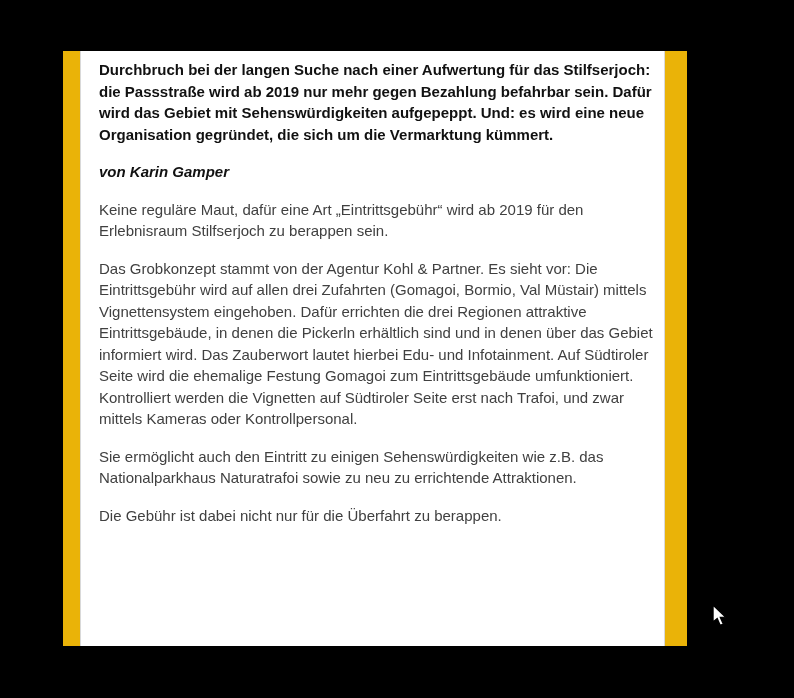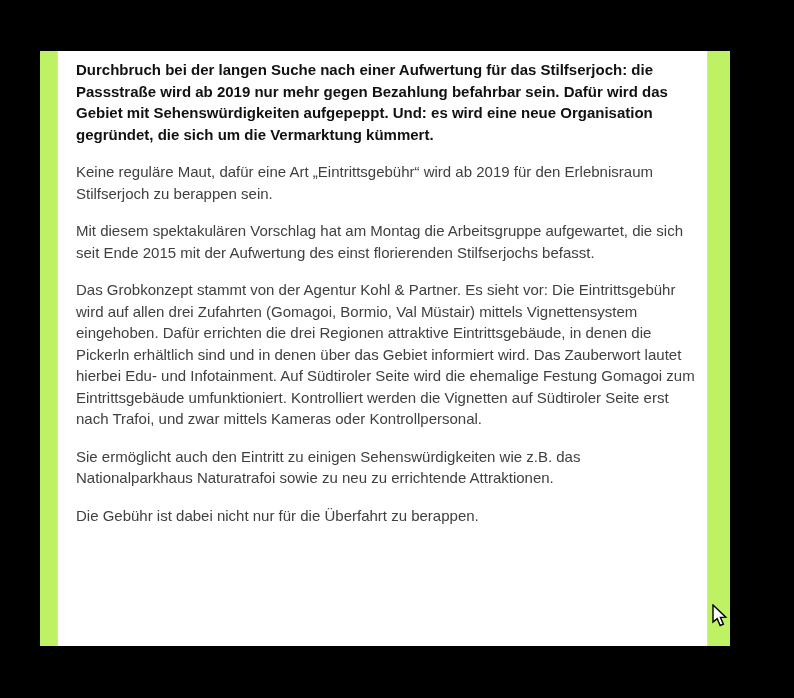--- a/index.html
+++ b/index.html
@@ -12,25 +12,25 @@
     font-family: "Liberation Sans", sans-serif;
   }
   .stage {
     position: relative;
     width: 794px;
     height: 698px;
     background: #000000;
   }
   .paper {
     position: absolute;
-    left: 40px;
+    left: 63px;
     top: 51px;
-    width: 690px;
+    width: 624px;
     height: 595px;
-    background: #bef264;
+    background: #eab308;
     overflow: hidden;
   }
   .content-column {
     position: absolute;
     left: 17px;
     right: 22px;
     top: 0;
     bottom: 0;
     border-left: 1px solid #d9d9d9;
     border-right: 1px solid #d9d9d9;
@@ -67,22 +67,22 @@
 </style>
 </head>
 <body>
 
 <div class="stage">
 
   <div class="paper">
     <div class="content-column">
       <div class="article">
         <p class="lead">Durchbruch bei der langen Suche nach einer Aufwertung für das Stilfserjoch: die Passstraße wird ab 2019 nur mehr gegen Bezahlung befahrbar sein. Dafür wird das Gebiet mit Sehenswürdigkeiten aufgepeppt. Und: es wird eine neue Organisation gegründet, die sich um die Vermarktung kümmert.</p>
+        <p class="byline">von Karin Gamper</p>
         <p>Keine reguläre Maut, dafür eine Art „Eintrittsgebühr“ wird ab 2019 für den Erlebnisraum Stilfserjoch zu berappen sein.</p>
-        <p>Mit diesem spektakulären Vorschlag hat am Montag die Arbeitsgruppe aufgewartet, die sich seit Ende 2015 mit der Aufwertung des einst florierenden Stilfserjochs befasst.</p>
         <p>Das Grobkonzept stammt von der Agentur Kohl &amp; Partner. Es sieht vor: Die Eintrittsgebühr wird auf allen drei Zufahrten (Gomagoi, Bormio, Val Müstair) mittels Vignettensystem eingehoben. Dafür errichten die drei Regionen attraktive Eintrittsgebäude, in denen die Pickerln erhältlich sind und in denen über das Gebiet informiert wird. Das Zauberwort lautet hierbei Edu- und Infotainment. Auf Südtiroler Seite wird die ehemalige Festung Gomagoi zum Eintrittsgebäude umfunktioniert. Kontrolliert werden die Vignetten auf Südtiroler Seite erst nach Trafoi, und zwar mittels Kameras oder Kontrollpersonal.</p>
         <p>Sie ermöglicht auch den Eintritt zu einigen Sehenswürdigkeiten wie z.B. das Nationalparkhaus Naturatrafoi sowie zu neu zu errichtende Attraktionen.</p>
         <p>Die Gebühr ist dabei nicht nur für die Überfahrt zu berappen.</p>
       </div>
     </div>
   </div>
 
   <svg class="mouse-cursor" viewBox="0 0 17 24" xmlns="http://www.w3.org/2000/svg">
     <path d="M1,1 L1,18 L5.2,14.6 L8.2,21.5 L11.4,20.1 L8.4,13.4 L13.8,13.2 Z" fill="#ffffff" stroke="#000000" stroke-width="1.4" stroke-linejoin="miter"></path>
   </svg>

